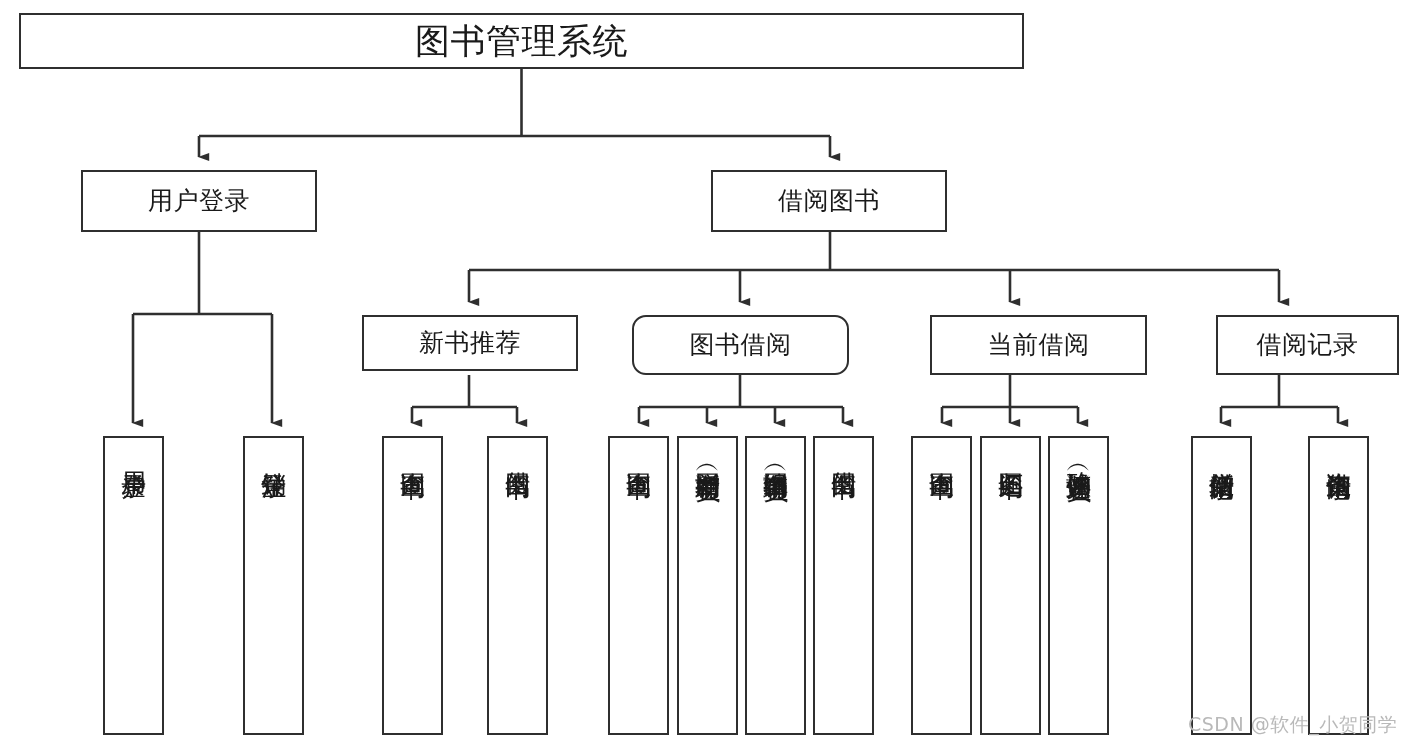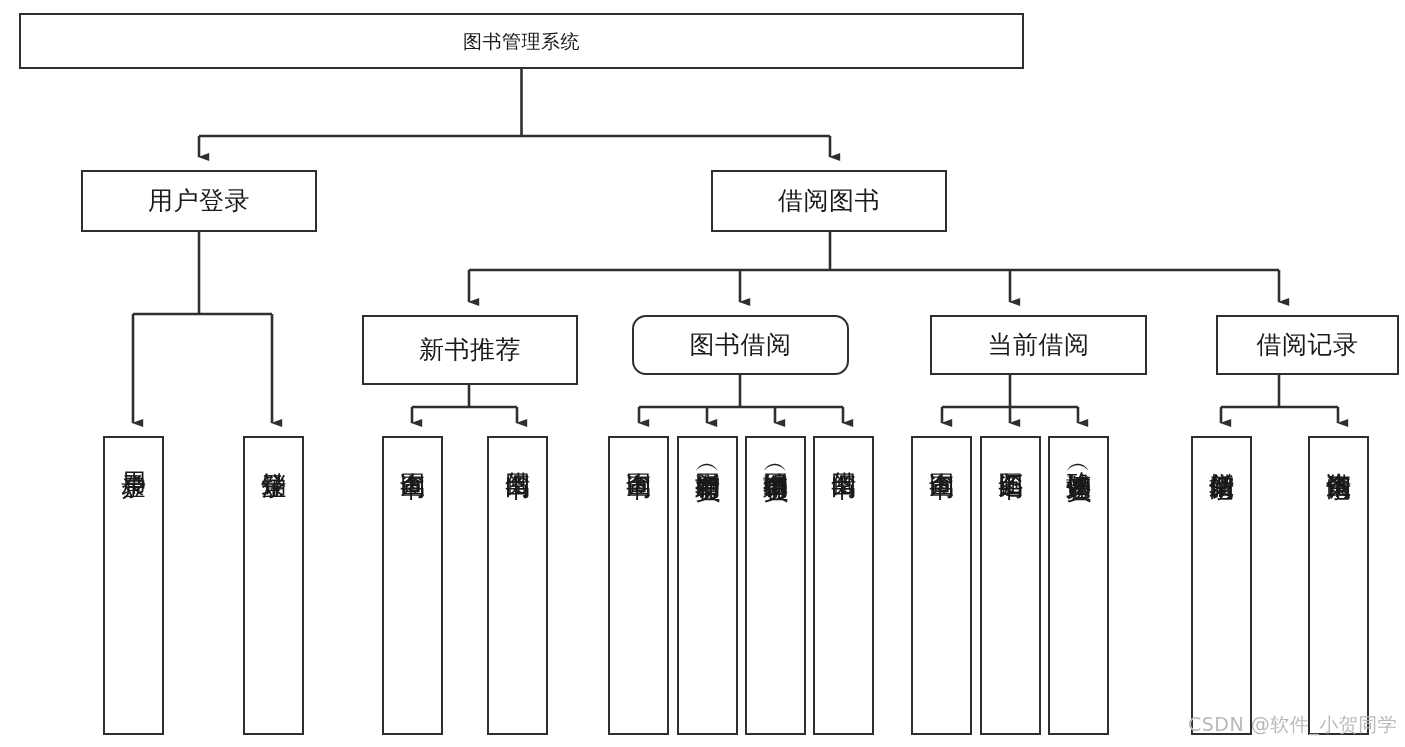--- a/index.html
+++ b/index.html
@@ -35,21 +35,21 @@
     align-items: center;
     justify-content: center;
     color: #1a1a1a;
   }
   .node.horizontal {
     font-size: 25px;
     letter-spacing: 0.5px;
     line-height: 1.1;
   }
   .node.root {
-    font-size: 19px;
+    font-size: 35px;
   }
   .node.vertical {
     align-items: flex-start;
     justify-content: center;
     padding-top: 14px;
   }
   .node.vertical .vtext {
     writing-mode: vertical-rl;
     text-orientation: upright;
     font-size: 25px;
@@ -128,21 +128,21 @@
     <span>图书管理系统</span>
   </div>
 
   <div class="node horizontal" style="left:81px; top:170px; width:236px; height:62px;">
     <span>用户登录</span>
   </div>
   <div class="node horizontal" style="left:711px; top:170px; width:236px; height:62px;">
     <span>借阅图书</span>
   </div>
 
-  <div class="node horizontal" style="left:362px; top:315px; width:216px; height:70px;">
+  <div class="node horizontal" style="left:362px; top:315px; width:216px; height:56px;">
     <span>新书推荐</span>
   </div>
   <div class="node horizontal" style="left:632px; top:315px; width:217px; height:60px;border-radius:14px;">
     <span>图书借阅</span>
   </div>
   <div class="node horizontal" style="left:902px; top:315px; width:217px; height:60px;margin-left:28px;">
     <span>当前借阅</span>
   </div>
   <div class="node horizontal" style="left:1172px; top:315px; width:183px; height:60px;margin-left:44px;">
     <span>借阅记录</span>

